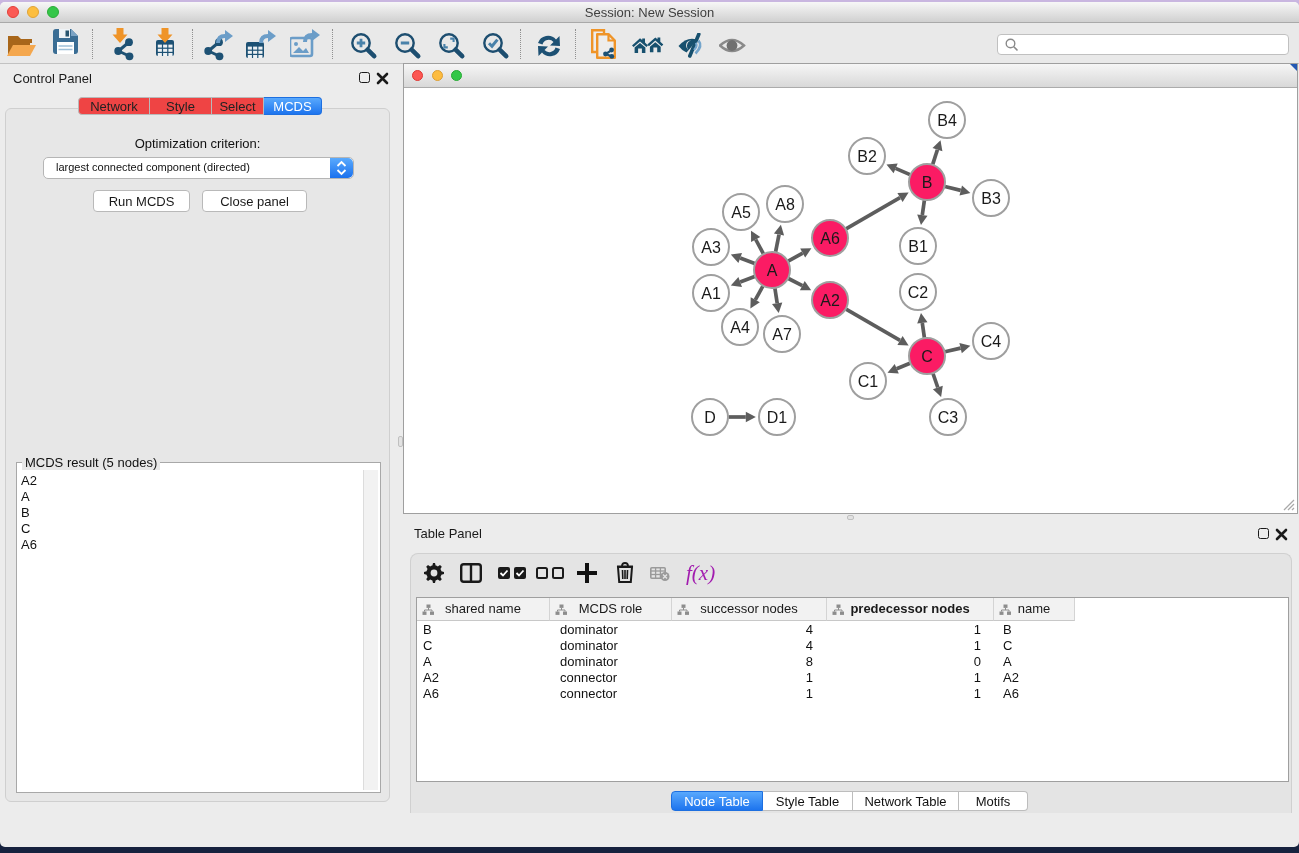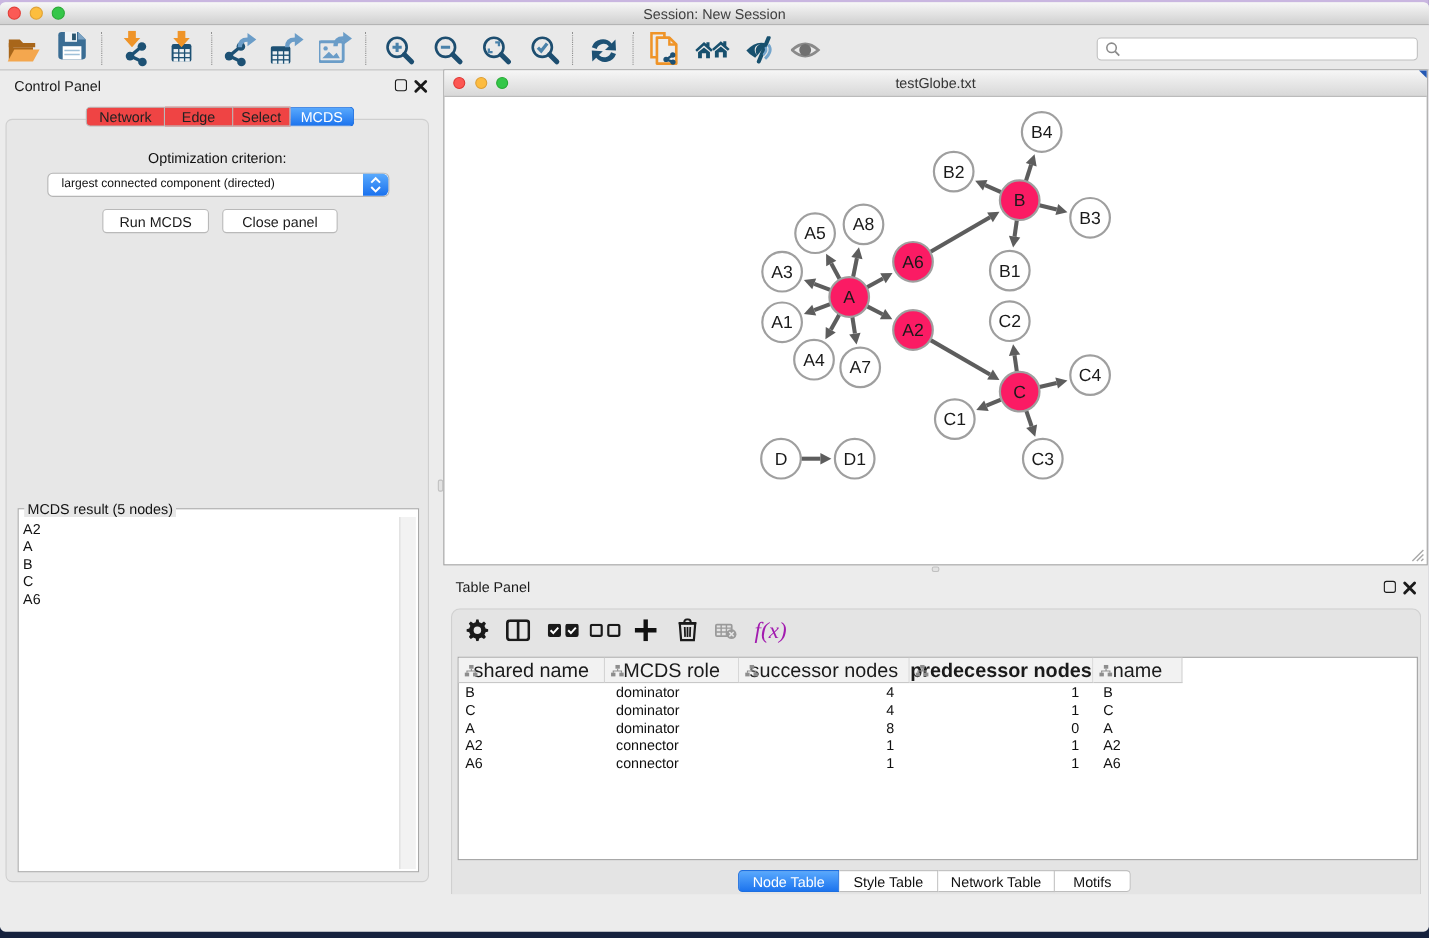--- a/index.html
+++ b/index.html
@@ -38,21 +38,21 @@
   background:linear-gradient(#f6f6f6,#d8d8d8); border-bottom:1px solid #ababab; }
 #nettitle .t { position:absolute; left:0; right:0; top:4px; text-align:center; font-size:13px; color:#333; }
 
 #tp-title { position:absolute; left:414px; top:524px; font-size:13px; color:#1a1a1a; }
 #tablewrap { position:absolute; left:410px; top:551px; width:882px; height:260px;
   background:#e4e4e4; border:1px solid #d0d0d0; border-radius:8px 8px 0 0; border-bottom:none;}
 #tbl { position:absolute; left:416px; top:595px; width:873px; height:185px;
   background:#fff; border:1px solid #9f9f9f; }
 .th { position:absolute; top:0; height:23px; background:#f2f2f2;
   border-right:1px solid #d4d4d4; border-bottom:1px solid #c8c8c8;
-  font-size:18px; color:#1a1a1a; text-align:center; line-height:22px; }
+  font-size:13px; color:#1a1a1a; text-align:center; line-height:22px; }
 .cell { position:absolute; font-size:13px; color:#111; height:16px; line-height:16px; }
 .btab { position:absolute; top:789px; height:20px; background:#fff; border:1px solid #bdbdbd;
   font-size:13px; color:#111; text-align:center; line-height:19px; }
 
 #statusbar { position:absolute; left:0; top:813px; width:1299px; height:32px;
   background:#ececec; border-top:1px solid #c6c6c6; }
 </style>
 </head>
 <body>
 <div id="wall"></div>
@@ -201,21 +201,21 @@
       </div>
   </div>
 
   <div id="cp-title">Control Panel</div>
 <div style="position:absolute; left:359px; top:70px; width:11px; height:11px; border:1.6px solid #1a1a1a; border-radius:2.5px;"></div>
 <svg style="position:absolute; left:376px; top:70px;" width="13" height="13" viewBox="0 0 13 13">
       <path d="M2 2 L11 11 M11 2 L2 11" stroke="#1a1a1a" stroke-width="2.6" stroke-linecap="round"></path>
     </svg>
   <div class="panelbody" style="left:5px; top:106px; width:385px; height:694px;"></div>
   <div class="tab" style="left:78px; top:95px; width:72px; border-radius:4px 0 0 4px;">Network</div>
-  <div class="tab" style="left:150px; top:95px; width:62px; border-left:none;">Edge</div>
+  <div class="tab" style="left:150px; top:95px; width:62px; border-left:none;">Style</div>
   <div class="tab" style="left:212px; top:95px; width:52px; border-left:none;">Select</div>
   <div class="tab tabsel" style="left:264px; top:95px; width:58px; border-left:none; border-radius:0 4px 4px 0;">MCDS</div>
 
   <div style="position:absolute; left:0; top:134px; width:395px; text-align:center; font-size:13px; color:#111;">Optimization criterion:</div>
   <div style="position:absolute; left:43px; top:155px; width:311px; height:22px; background:#fff; border:1px solid #b5b5b5; border-radius:5px;">
      <div style="position:absolute; left:12px; top:3px; font-size:11px; color:#111;">largest connected component (directed)</div>
      <div style="position:absolute; right:0; top:0; width:23px; height:20px; background:linear-gradient(#5aaafd,#1a71ee); border-radius:0 5px 5px 0;">
        <svg width="23" height="20" viewBox="0 0 23 20">
           <path d="M7.5 8 L11.5 4 L15.5 8" fill="none" stroke="#fff" stroke-width="1.8"></path>
           <path d="M7.5 12 L11.5 16 L15.5 12" fill="none" stroke="#fff" stroke-width="1.8"></path>
@@ -225,21 +225,20 @@
   <div class="btn" style="left:93px; top:188px; width:97px; height:22px; line-height:21px;">Run MCDS</div>
   <div class="btn" style="left:202px; top:188px; width:105px; height:22px; line-height:21px;">Close panel</div>
 
   <div style="position:absolute; left:16px; top:460px; width:365px; height:331px; border:1px solid #a8a8a8; background:#fff;"></div>
   <div style="position:absolute; left:22px; top:453px; background:#e7e7e7; padding:0 3px; font-size:13px; color:#111;">MCDS result (5 nodes)</div>
   <div style="position:absolute; left:363px; top:468px; width:15px; height:320px; background:#f2f2f2; border-left:1px solid #dcdcdc;"></div>
   <div style="position:absolute; left:21px; top:471px; font-size:13px; color:#111; line-height:16px;">A2<br>A<br>B<br>C<br>A6</div>
 
   <div id="netwin">
     <div id="nettitle">
-      <div class="t">testGlobe.txt</div>
       <div class="tl" style="left:8px; top:6px; width:11px; height:11px; background:#fc5753; border:1px solid #df3734;"></div>
       <div class="tl" style="left:27.5px; top:6px; width:11px; height:11px; background:#fdbc40; border:1px solid #dd9f34;"></div>
       <div class="tl" style="left:47px; top:6px; width:11px; height:11px; background:#33c748; border:1px solid #27aa35;"></div>
       <div style="position:absolute; right:0; top:0; width:0; height:0; border-top:7px solid #2458b3; border-left:7px solid transparent;"></div>
     </div>
     <svg id="graph" width="894" height="424" viewBox="0 0 894 424" style="position:absolute; left:0; top:24px;">
 <line x1="350.7" y1="175.5" x2="336.2" y2="170.0" stroke="#5d5d5d" stroke-width="3.7"></line>
 <path d="M326.8 166.5 L338.0 165.1 L334.4 174.9 Z" fill="#5d5d5d"></path>
 <line x1="359.3" y1="165.7" x2="351.7" y2="151.5" stroke="#5d5d5d" stroke-width="3.7"></line>
 <path d="M347.0 142.7 L356.3 149.1 L347.1 154.0 Z" fill="#5d5d5d"></path>

